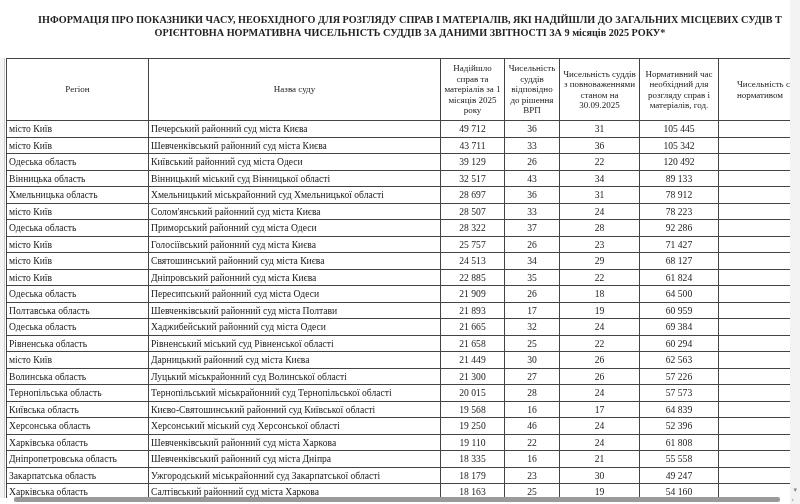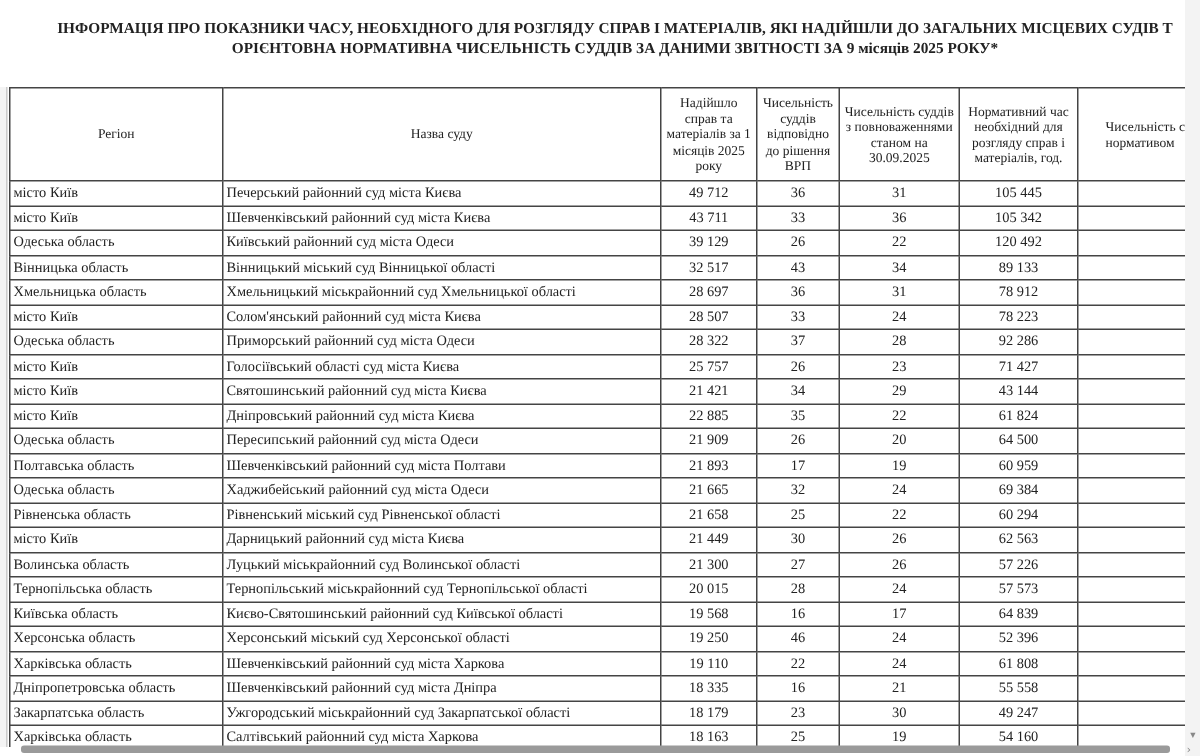--- a/index.html
+++ b/index.html
@@ -150,51 +150,51 @@
           <td>Одеська область</td>
           <td>Приморський районний суд міста Одеси</td>
           <td class="c">28 322</td>
           <td class="c">37</td>
           <td class="c">28</td>
           <td class="c">92 286</td>
           <td class="r">75</td>
         </tr>
         <tr>
           <td>місто Київ</td>
-          <td>Голосіївський області суд міста Києва</td>
+          <td>Голосіївський районний суд міста Києва</td>
           <td class="c">25 757</td>
           <td class="c">26</td>
           <td class="c">23</td>
           <td class="c">71 427</td>
           <td class="r">58</td>
         </tr>
         <tr>
           <td>місто Київ</td>
           <td>Святошинський районний суд міста Києва</td>
-          <td class="c">21 421</td>
+          <td class="c">24 513</td>
           <td class="c">34</td>
           <td class="c">29</td>
-          <td class="c">43 144</td>
+          <td class="c">68 127</td>
           <td class="r">55</td>
         </tr>
         <tr>
           <td>місто Київ</td>
           <td>Дніпровський районний суд міста Києва</td>
           <td class="c">22 885</td>
           <td class="c">35</td>
           <td class="c">22</td>
           <td class="c">61 824</td>
           <td class="r">58</td>
         </tr>
         <tr>
           <td>Одеська область</td>
           <td>Пересипський районний суд міста Одеси</td>
           <td class="c">21 909</td>
           <td class="c">26</td>
-          <td class="c">20</td>
+          <td class="c">18</td>
           <td class="c">64 500</td>
           <td class="r">52</td>
         </tr>
         <tr>
           <td>Полтавська область</td>
           <td>Шевченківський районний суд міста Полтави</td>
           <td class="c">21 893</td>
           <td class="c">17</td>
           <td class="c">19</td>
           <td class="c">60 959</td>

